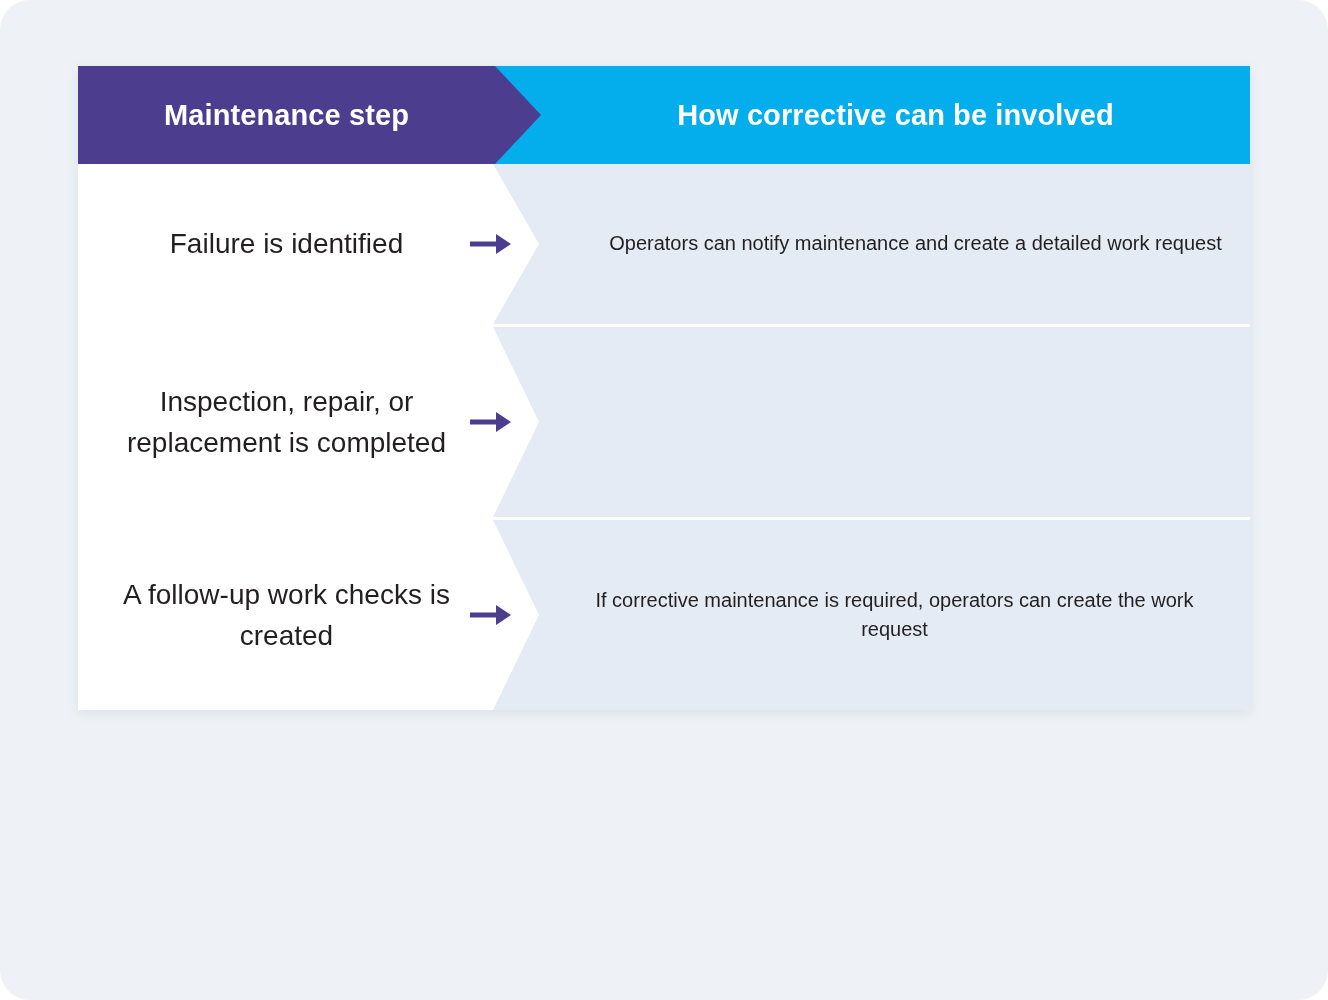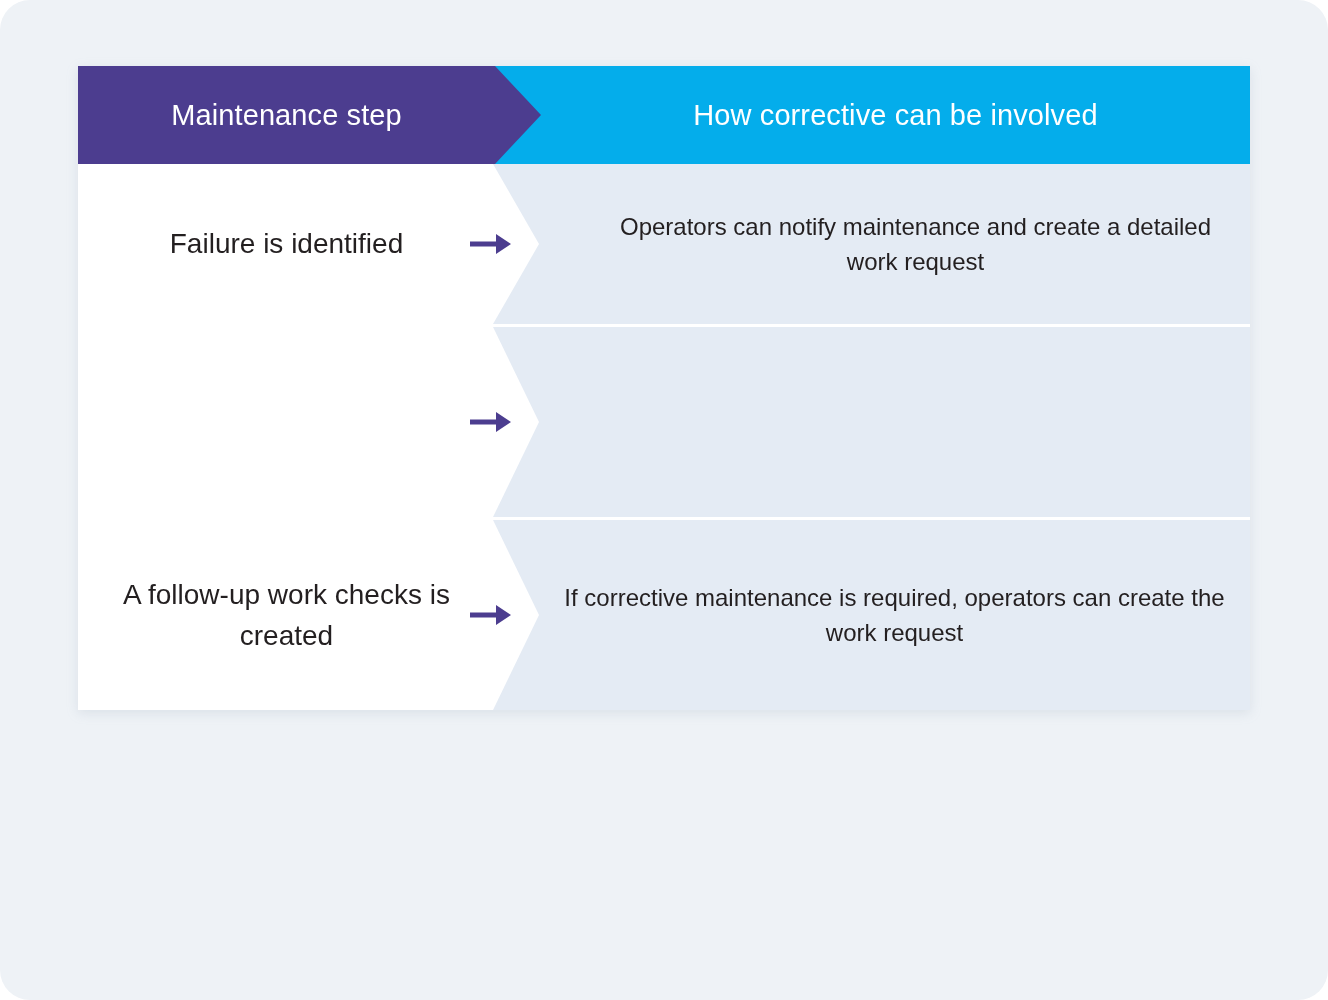--- a/index.html
+++ b/index.html
@@ -54,21 +54,21 @@
   }
   .th {
     position: absolute;
     top: 0;
     height: 100%;
     display: flex;
     align-items: center;
     justify-content: center;
     color: #ffffff;
     font-size: 29px;
-    font-weight: normal;
+    font-weight: bold;
     letter-spacing: 0.1px;
   }
   .th-left  { left: 0;     width: 417px; }
   .th-right { left: 463px; width: 709px; }
 
   
   .tbody {
     position: relative;
     background: #e4ebf4;
   }
@@ -122,21 +122,21 @@
     align-items: center;
     justify-content: center;
     padding: 30px 24px 30px 68px;
     box-sizing: border-box;
     background: #e4ebf4;
   }
   .cell-right .right-text {
     width: 100%;
     text-align: center;
     color: #231f20;
-    font-size: 24px;
+    font-size: 20px;
     line-height: 1.47;
   }
 
   .r1 { height: 160px; }
   .r2 { height: 190px; }
   .r3 { height: 190px; }
   .r4 { height: 222px; }
 </style>
 </head>
 <body>
@@ -163,20 +163,21 @@
           </svg>
         </div>
         <div class="cell-right">
           <div class="right-text">Operators can notify maintenance and create a detailed work request</div>
         </div>
       </div>
 
       <div class="row r2">
         <div class="cell-left">
           <div class="left-bg"></div>
+          <div class="left-text">Inspection, repair, or replacement is completed</div>
           <svg class="arrow-icon" viewBox="0 0 42 26" xmlns="http://www.w3.org/2000/svg">
             <path d="M0 10.5 H26 V3 L41 13 L26 23 V15.5 H0 Z" fill="#4C3D8F"></path>
           </svg>
         </div>
       </div>
 
       <div class="row r3">
         <div class="cell-left">
           <div class="left-bg"></div>
           <div class="left-text">A follow-up work checks is created</div>

